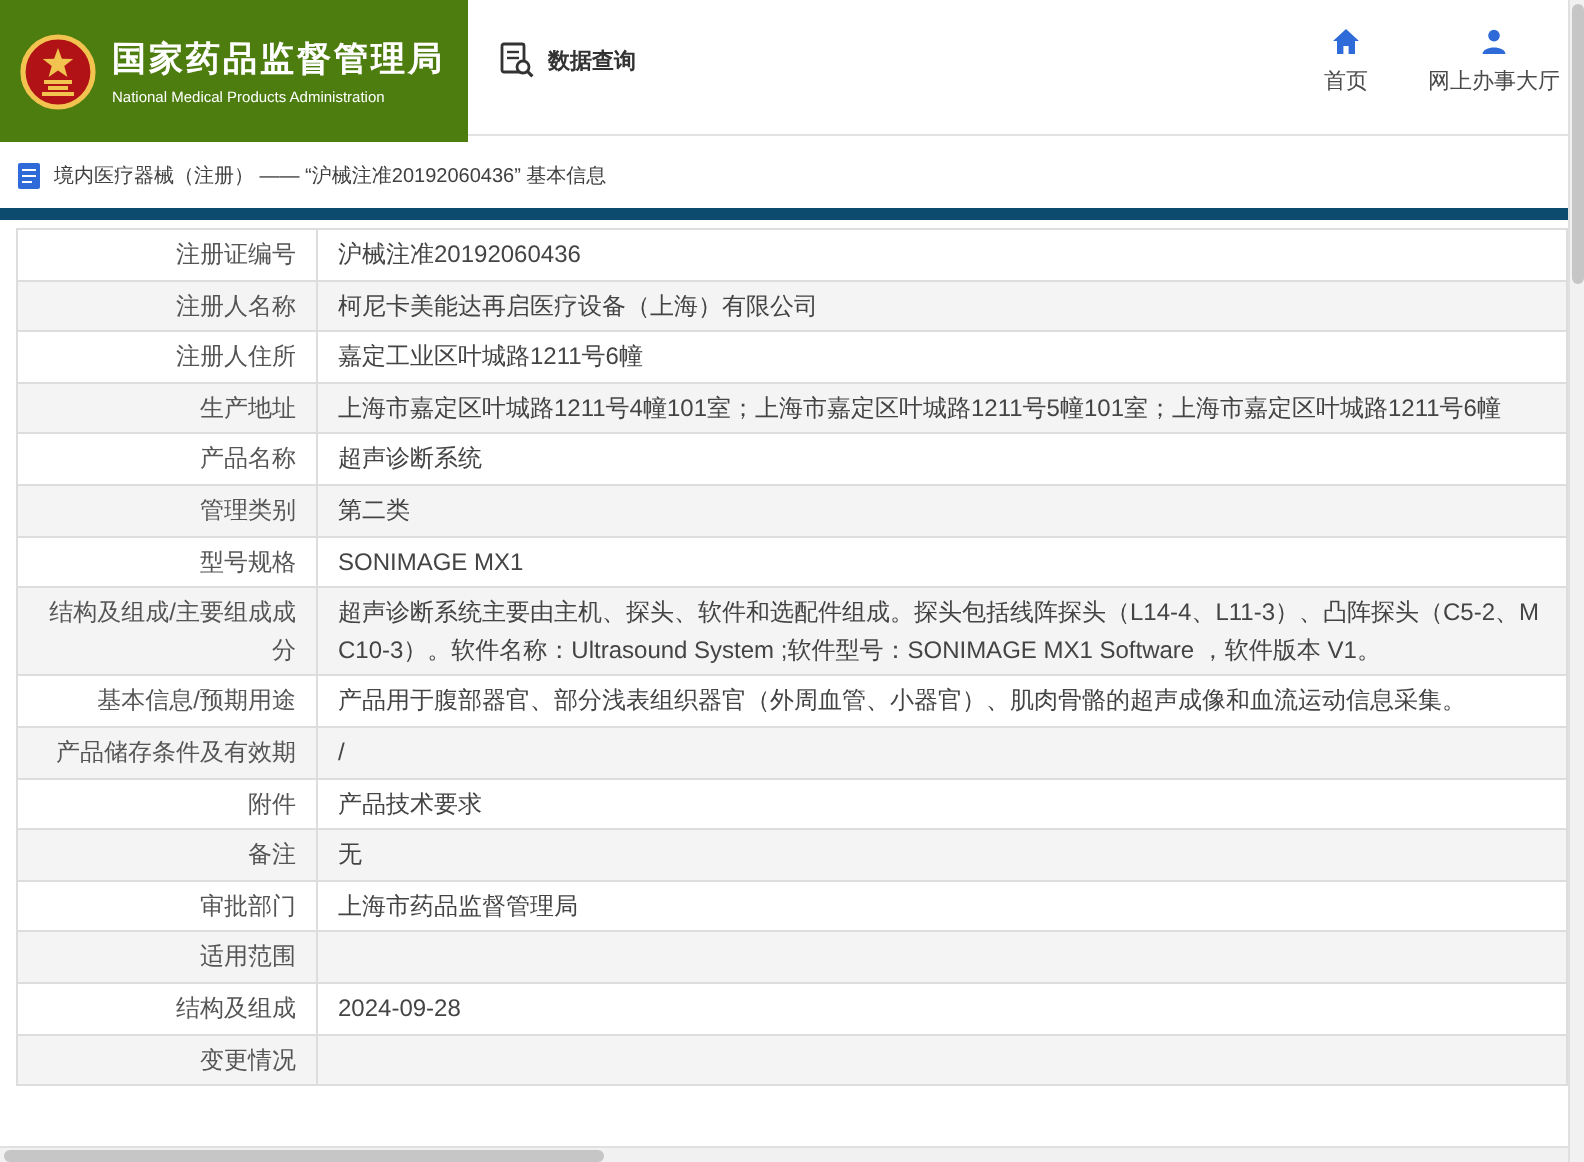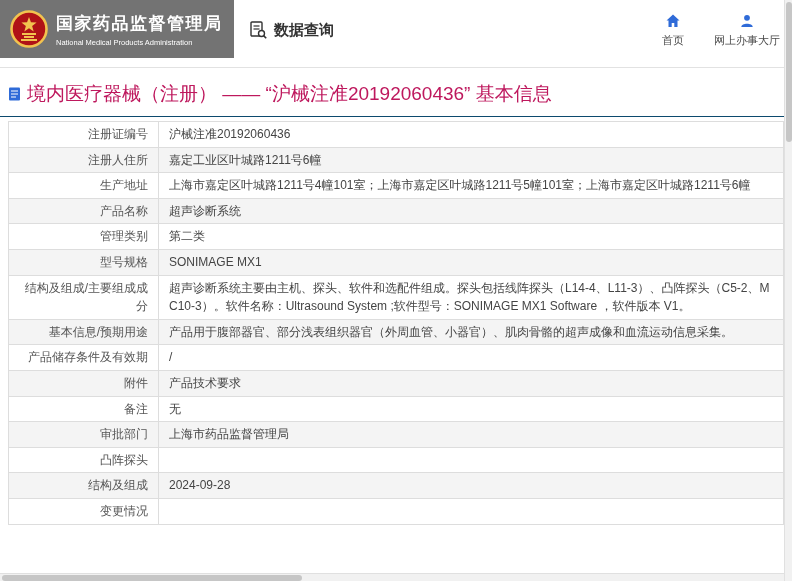--- a/index.html
+++ b/index.html
@@ -2,34 +2,34 @@
 <html><head>
 <meta charset="utf-8">
 <style>
   * { margin:0; padding:0; box-sizing:border-box; }
   html,body { width:792px; height:581px; background:#fff; overflow:hidden;
     font-family:"Liberation Sans","DejaVu Sans",sans-serif; }
   .page { position:relative; width:792px; height:581px; }
 
   
   .header { position:relative; height:68px; border-bottom:1px solid #e2e2e2; background:#fff; }
-  .logo-box { position:absolute; left:0; top:0; width:234px; height:58px;
-    background:#737373; display:flex; align-items:center; padding:0 9px; gap:7px; }
+  .logo-box { position:absolute; left:0; top:0; width:234px; height:71px;
+    background:#4d7c0f; display:flex; align-items:center; padding:0 9px; gap:7px; }
   .emblem { width:40px; height:40px; flex:0 0 auto; }
   .agency-cn { color:#fff; font-size:17px; font-weight:bold; letter-spacing:1.5px; white-space:nowrap; }
   .agency-en { color:#fff; font-size:7.5px; margin-top:3px; white-space:nowrap; }
   .data-query { position:absolute; left:248px; top:20px; display:flex; align-items:center;
-    gap:6px; font-size:15px; font-weight:bold; color:#333; cursor:pointer; }
+    gap:6px; font-size:11px; font-weight:bold; color:#333; cursor:pointer; }
   .nav-right { position:absolute; right:12px; top:13px; display:flex; gap:30px; }
   .nav-item { display:flex; flex-direction:column; align-items:center; gap:4px;
     font-size:11px; color:#4a4a4a; cursor:pointer; white-space:nowrap; }
 
   
   .breadcrumb { display:flex; align-items:center; gap:6px; padding:13px 8px 9px 8px;
-    color:#be185d; font-size:19px; border-bottom:1px solid #0c4a6e; }
+    color:#404040; font-size:10px; border-bottom:6px solid #0c4a6e; }
 
   
   .detail-table { width:776px; margin:4px 8px 0 8px; border-collapse:collapse; table-layout:fixed; }
   .detail-table td { border:1px solid #ddd; font-size:12px; color:#444;
     padding:3px 10px; height:24px; line-height:1.55; vertical-align:middle; word-break:break-all;margin-left:48px; }
   .detail-table td.lbl { width:150px; text-align:right; color:#555; }
   .detail-table tr:nth-child(even) { background:#f4f4f4; }
 
   
   .scrollbar-v { position:absolute; right:0; top:0; width:8px; height:581px;
@@ -99,20 +99,24 @@
     <span>境内医疗器械（注册） —— “沪械注准20192060436” 基本信息</span>
   </div>
 
   <table class="detail-table">
     <tbody>
       <tr>
         <td class="lbl">注册证编号</td>
         <td>沪械注准20192060436</td>
       </tr>
       <tr>
+        <td class="lbl">注册人名称</td>
+        <td>柯尼卡美能达再启医疗设备（上海）有限公司</td>
+      </tr>
+      <tr>
         <td class="lbl">注册人住所</td>
         <td>嘉定工业区叶城路1211号6幢</td>
       </tr>
       <tr>
         <td class="lbl">生产地址</td>
         <td>上海市嘉定区叶城路1211号4幢101室；上海市嘉定区叶城路1211号5幢101室；上海市嘉定区叶城路1211号6幢</td>
       </tr>
       <tr>
         <td class="lbl">产品名称</td>
         <td>超声诊断系统</td>
@@ -143,21 +147,21 @@
       </tr>
       <tr>
         <td class="lbl">备注</td>
         <td>无</td>
       </tr>
       <tr>
         <td class="lbl">审批部门</td>
         <td>上海市药品监督管理局</td>
       </tr>
       <tr>
-        <td class="lbl">凸阵探头</td>
+        <td class="lbl">适用范围</td>
         <td></td>
       </tr>
       <tr>
         <td class="lbl">结构及组成</td>
         <td>2024-09-28</td>
       </tr>
       <tr>
         <td class="lbl">变更情况</td>
         <td></td>
       </tr>

